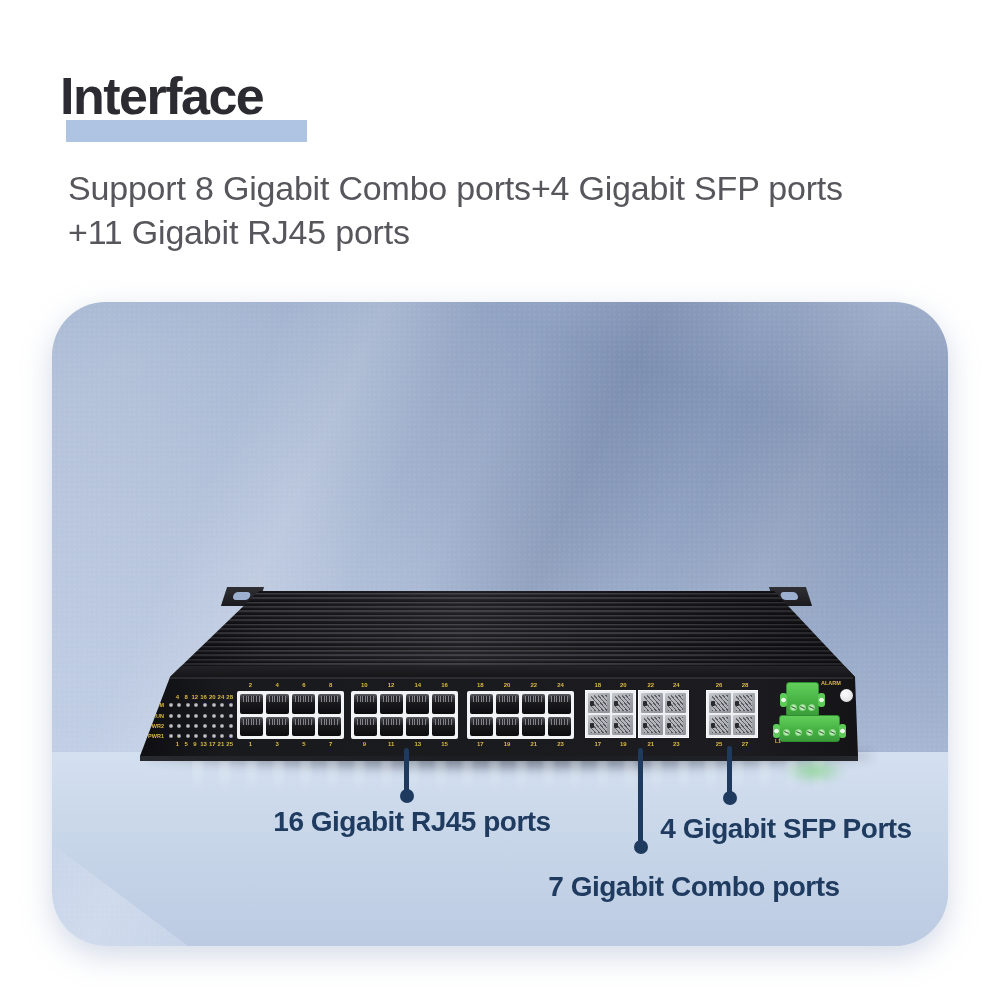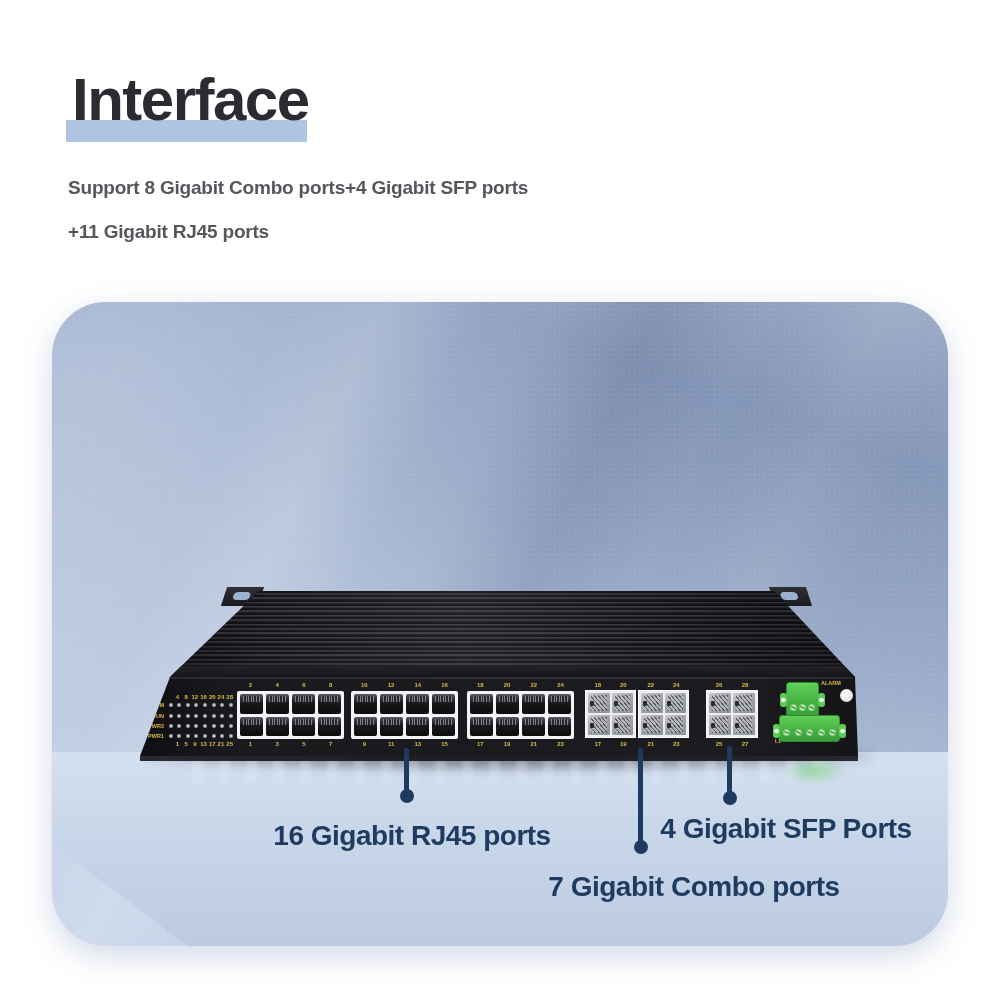--- a/index.html
+++ b/index.html
@@ -1,24 +1,24 @@
 <!DOCTYPE html>
 <html><head>
 <meta charset="utf-8">
 <style>
   html,body{margin:0;padding:0;background:#ffffff;}
   .page{position:relative;width:1000px;height:1000px;background:#ffffff;overflow:hidden;
         font-family:"Liberation Sans",sans-serif;}
 
   
   .title-highlight{position:absolute;left:66px;top:120px;width:241px;height:22px;background:#aec4e2;}
-  .page-title{position:absolute;left:72px;top:70px;margin:0;font-size:60px;font-weight:800;
+  .page-title{position:absolute;left:60px;top:70px;margin:0;font-size:52px;font-weight:800;
               color:#2b2b31;letter-spacing:-1.5px;line-height:1;}
-  .subtitle{position:absolute;left:68px;top:166px;margin:0;font-size:19px;line-height:44px;
-            color:#56565c;letter-spacing:-0.2px;font-weight:700;}
+  .subtitle{position:absolute;left:68px;top:166px;margin:0;font-size:34px;line-height:44px;
+            color:#56565c;letter-spacing:-0.2px;font-weight:400;}
 
   
   .card{position:absolute;left:52px;top:302px;width:896px;height:644px;border-radius:54px;
         overflow:hidden;box-shadow:0 10px 30px rgba(130,150,185,0.35);}
   .fabric{position:absolute;inset:0;background:
       radial-gradient(ellipse at 85% 18%, rgba(40,55,90,0.16), transparent 50%),
       radial-gradient(ellipse at 8% 10%, rgba(255,255,255,0.20), transparent 45%),
       linear-gradient(115deg, transparent 20%, rgba(255,255,255,0.15) 28%, transparent 36%),
       linear-gradient(115deg, transparent 42%, rgba(35,50,85,0.11) 51%, transparent 60%),
       linear-gradient(115deg, transparent 62%, rgba(255,255,255,0.10) 70%, transparent 78%),
@@ -113,21 +113,21 @@
 
   
   .callout-line{position:absolute;width:5px;background:#1e3a5e;border-radius:2.5px;}
   .callout-line::after{content:"";position:absolute;left:50%;bottom:-11px;transform:translateX(-50%);
       width:14px;height:14px;border-radius:50%;background:#1e3a5e;}
   .cl-rj45{left:352px;top:446px;height:44px;}
   .cl-combo{left:586px;top:446px;height:95px;}
   .cl-sfp{left:675px;top:444px;height:48px;}
   .callout-label{position:absolute;transform:translateX(-50%);font-size:28px;font-weight:700;
       color:#1f3c60;letter-spacing:-0.5px;white-space:nowrap;}
-  .lab-rj45{left:360px;top:518px;}
+  .lab-rj45{left:360px;top:504px;}
   .lab-combo{left:642px;top:569px;}
   .lab-sfp{left:734px;top:511px;}
 </style>
 </head>
 <body>
 
 <div class="page">
 
   <div class="title-highlight"></div>
   <h1 class="page-title">Interface</h1>

